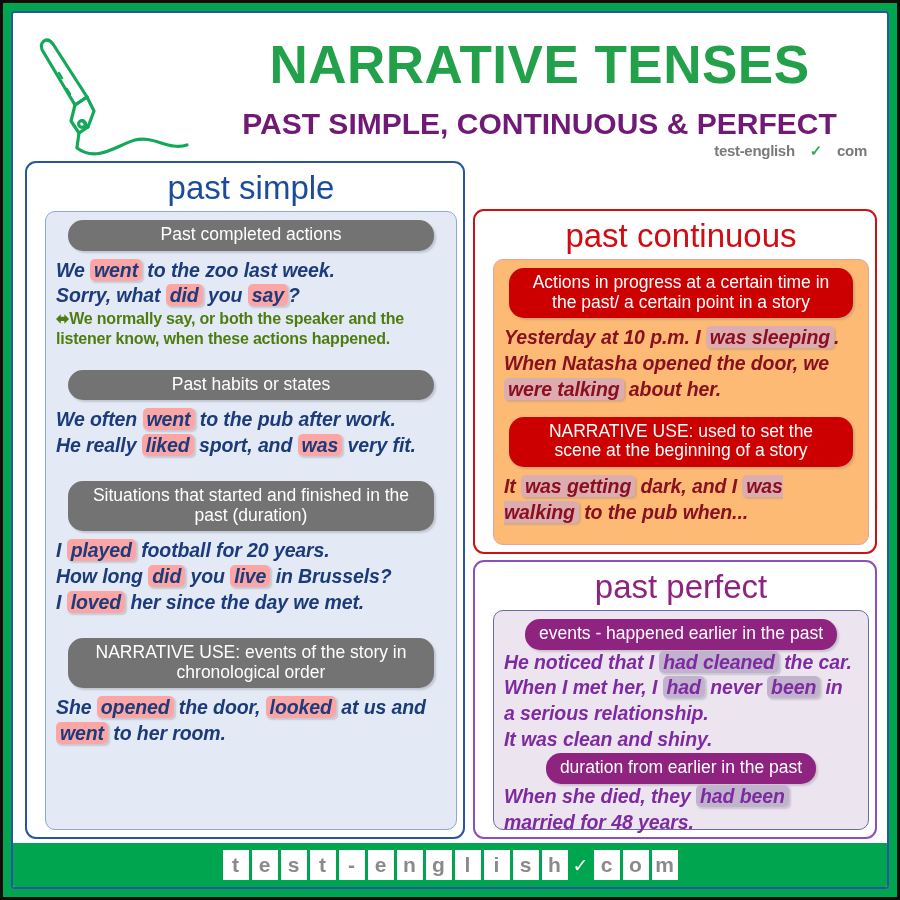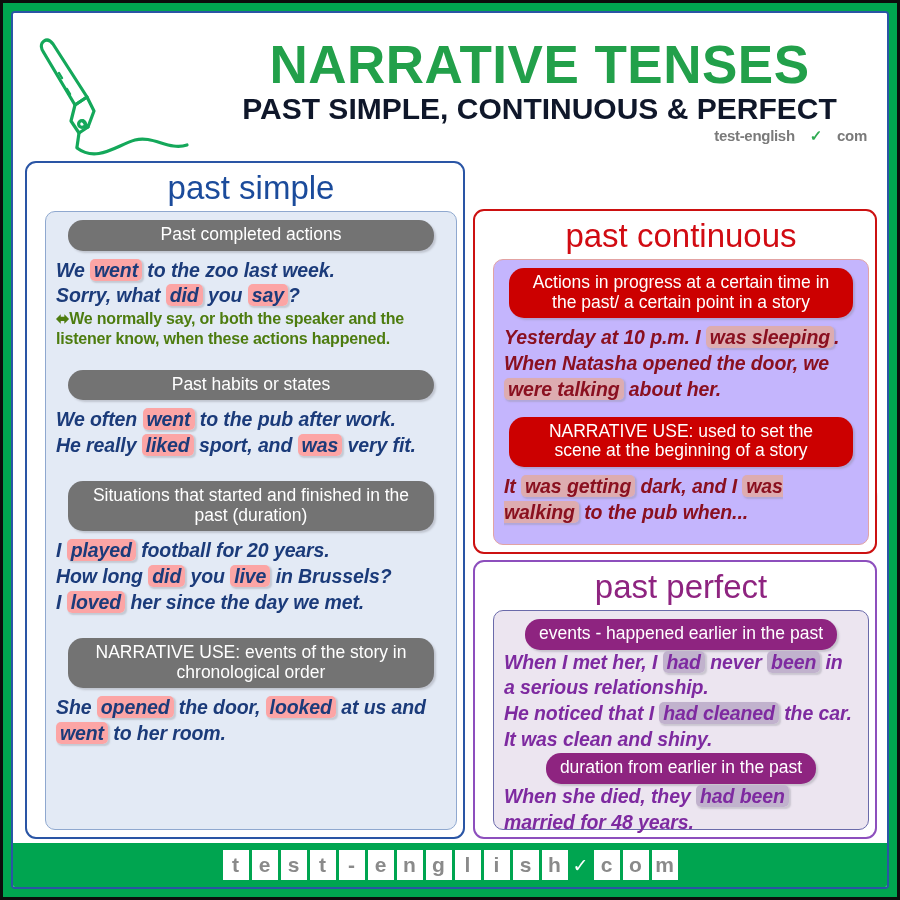--- a/index.html
+++ b/index.html
@@ -80,23 +80,23 @@
     font-size: 53px;
     font-weight: bold;
     color: #22a04a;
     letter-spacing: 0.5px;
     line-height: 1.04;
     white-space: nowrap;
   }
   #sub-title {
     font-size: 30px;
     font-weight: bold;
-    color: #0f172a;
+    color: #701a75;
     line-height: 1.08;
-    margin-top: 1px;
+    margin-top: 16px;
     white-space: nowrap;
   }
   #brand-head {
     margin-top: 1px;
     text-align: right;
     padding-right: 14px;
     font-size: 15px;
     font-weight: bold;
     color: #7a7a7a;
     letter-spacing: -0.3px;
@@ -154,21 +154,21 @@
   .content-box {
     flex: 1 1 auto;
     border-radius: 10px;
     padding: 8px 10px 10px 10px;
     display: flex;
     flex-direction: column;
     min-height: 0;
     position: relative;
   }
   .cb-blue   { background: #e3eaf5; border: 1px solid #8fa8cf; }
-  .cb-red    { background: #c4b5fd; border: 1px solid #e2a3a3; }
+  .cb-red    { background: #fdba74; border: 1px solid #e2a3a3; }
   .cb-purple { background: #ece5f0; border: 1px solid #6a6aaa; }
 
   
   .pill {
     border-radius: 15px;
     color: #ffffff;
     text-align: center;
     font-size: 17.5px;
     line-height: 1.12;
     padding: 5px 14px 6px 14px;
@@ -332,22 +332,22 @@
               <div class="gap-sm"></div>
               <div class="ex ex-red"><span>It </span><span class="hl hl-red">was getting</span><span> dark, and I </span><span class="hl hl-red">was walking</span><span> to the pub when...</span></div>
             </div>
         </div>
 
         <div class="panel panel-purple">
           <div class="panel-title t-purple">past perfect</div>
           <div class="content-box cb-purple" id="pp-box">
               <div class="pill pill-purple">events - happened earlier in the past</div>
               <div class="gap-sm"></div>
+              <div class="ex ex-purple"><span>He noticed that I </span><span class="hl hl-purple">had cleaned</span><span> the car.</span></div>
               <div class="ex ex-purple"><span>When I met her, I </span><span class="hl hl-purple">had</span><span> never </span><span class="hl hl-purple">been</span><span> in a serious relationship.</span></div>
-              <div class="ex ex-purple"><span>He noticed that I </span><span class="hl hl-purple">had cleaned</span><span> the car.</span></div>
               <div class="ex ex-purple"><span>It was clean and shiny.</span></div>
               <div class="gap-sm"></div>
               <div class="pill pill-purple">duration from earlier in the past</div>
               <div class="gap-sm"></div>
               <div class="ex ex-purple"><span>When she died, they </span><span class="hl hl-purple">had been</span><span> married for 48 years.</span></div>
             </div>
         </div>
 
       </div>
     </div>

